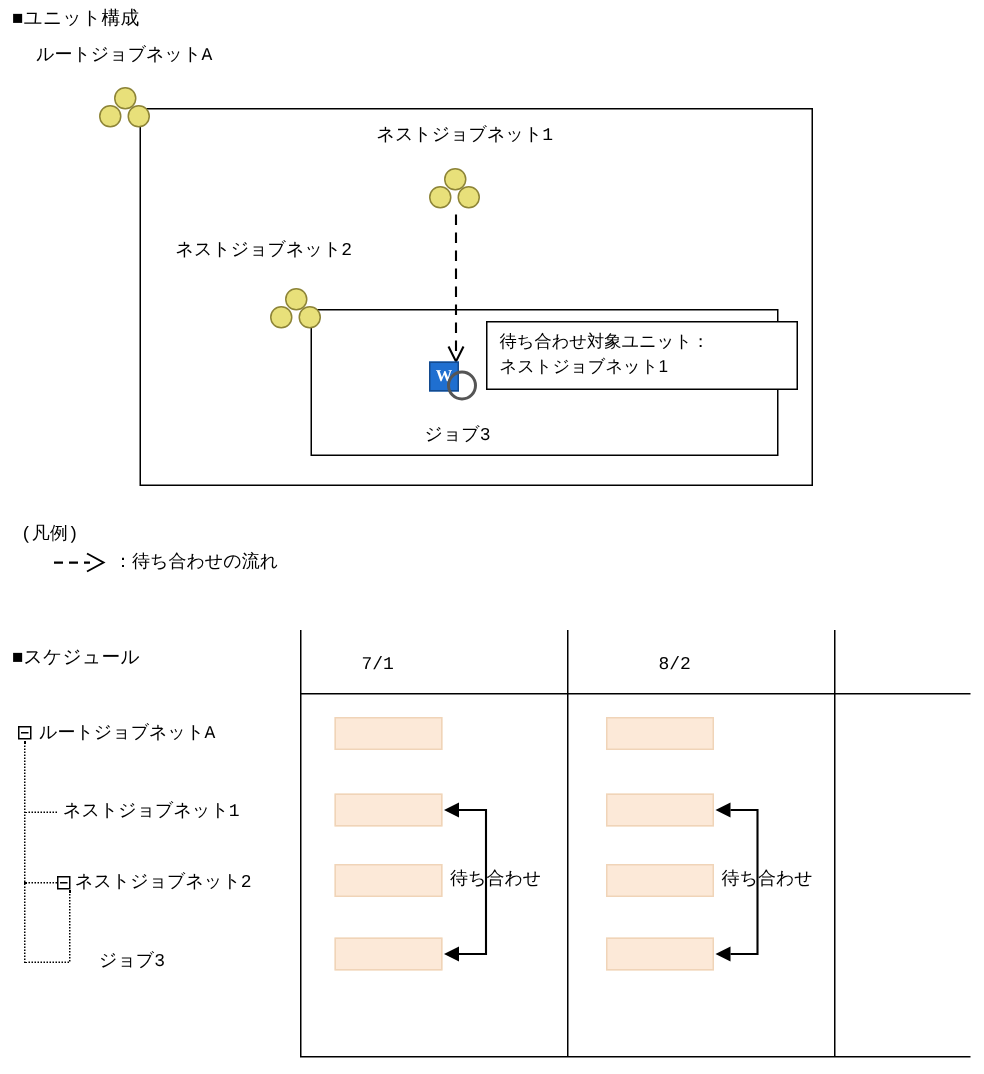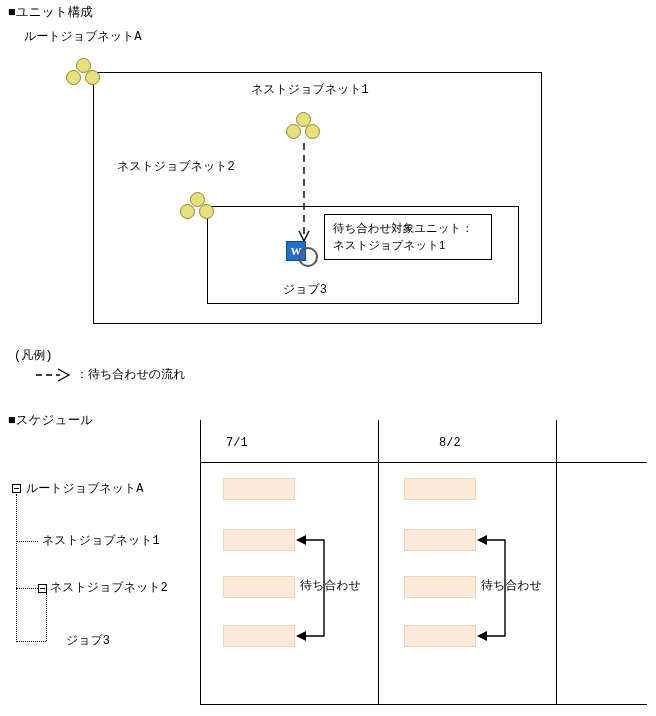--- a/index.html
+++ b/index.html
@@ -172,44 +172,44 @@
   <line x1="304" y1="143" x2="304" y2="238" stroke="#000" stroke-width="1.4" stroke-dasharray="7,5"></line>
   <polyline points="299,231 304,241 309,231" fill="none" stroke="#000" stroke-width="1.4"></polyline>
 </svg>
 
 <div class="job-icon" style="left:286px; top:241px;">
   <div class="sq">W</div>
   <div class="ring"></div>
 </div>
 <div class="abs lbl" style="left:283px; top:283px;">ジョブ3</div>
 
-<div class="callout" style="left:324px; top:214px; width:168px;">
+<div class="callout" style="left:324px; top:214px; width:208px;">
   <div>待ち合わせ対象ユニット：</div>
   <div>ネストジョブネット1</div>
 </div>
 
 <div class="abs lbl" style="left:14px; top:349px;text-align:center;">(凡例)</div>
 
 <svg style="left:36px; top:366px; width:50px; height:20px;">
   <line x1="0" y1="9" x2="24" y2="9" stroke="#000" stroke-width="1.5" stroke-dasharray="6,4"></line>
   <polyline points="22,3 33,9 22,15" fill="none" stroke="#000" stroke-width="1.3"></polyline>
 </svg>
 <div class="abs lbl" style="left:76px; top:368px;">：待ち合わせの流れ</div>
 
-<div class="abs lbl section-title" style="left:8px; top:414px;">■スケジュール</div>
+<div class="abs lbl section-title" style="left:8px; top:432px;">■スケジュール</div>
 
 <div class="vline" style="left:200px; top:420px; height:284px;"></div>
 <div class="vline" style="left:378px; top:420px; height:284px;"></div>
 <div class="vline" style="left:556px; top:420px; height:284px;"></div>
 
 <div class="hline" style="left:200px; top:462px; width:447px;"></div>
 
 <div class="hline" style="left:200px; top:704px; width:447px;"></div>
 
-<div class="abs lbl" style="left:226px; top:436px;">7/1</div>
+<div class="abs lbl" style="left:241px; top:436px;">7/1</div>
 <div class="abs lbl" style="left:439px; top:436px;">8/2</div>
 
 <div class="plusbox" style="left:12px; top:484px;"></div>
 <div class="tree-v" style="left:16px; top:494px; height:148px;"></div>
 <div class="tree-h" style="left:16px; top:541px; width:22px;"></div>
 <div class="tree-h" style="left:16px; top:588px; width:22px;"></div>
 <div class="tree-h" style="left:16px; top:641px; width:30px;"></div>
 <div class="plusbox" style="left:38px; top:584px;"></div>
 <div class="tree-v" style="left:46px; top:593px; height:48px;"></div>
 

